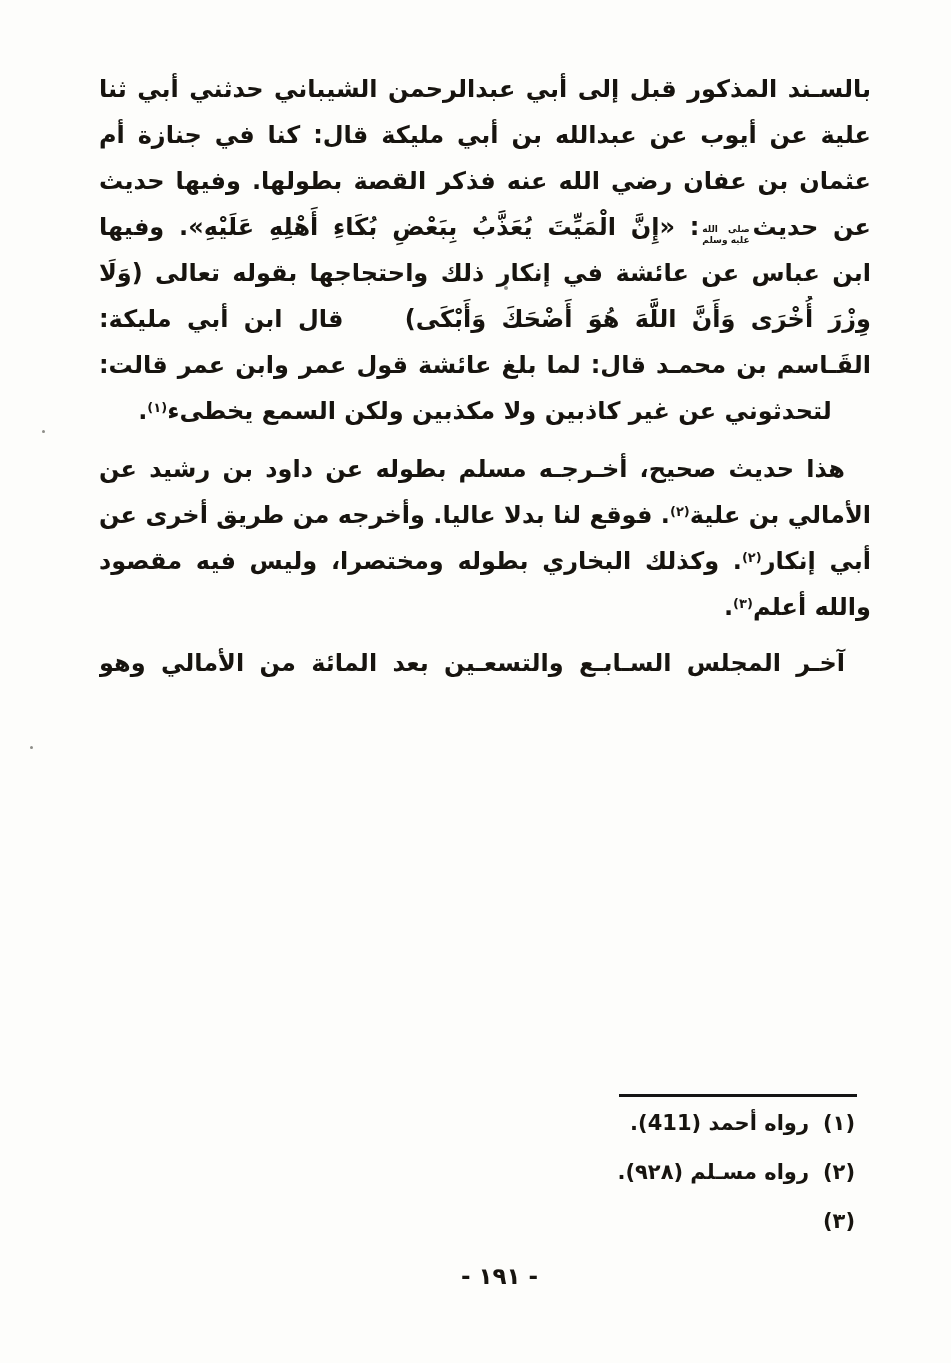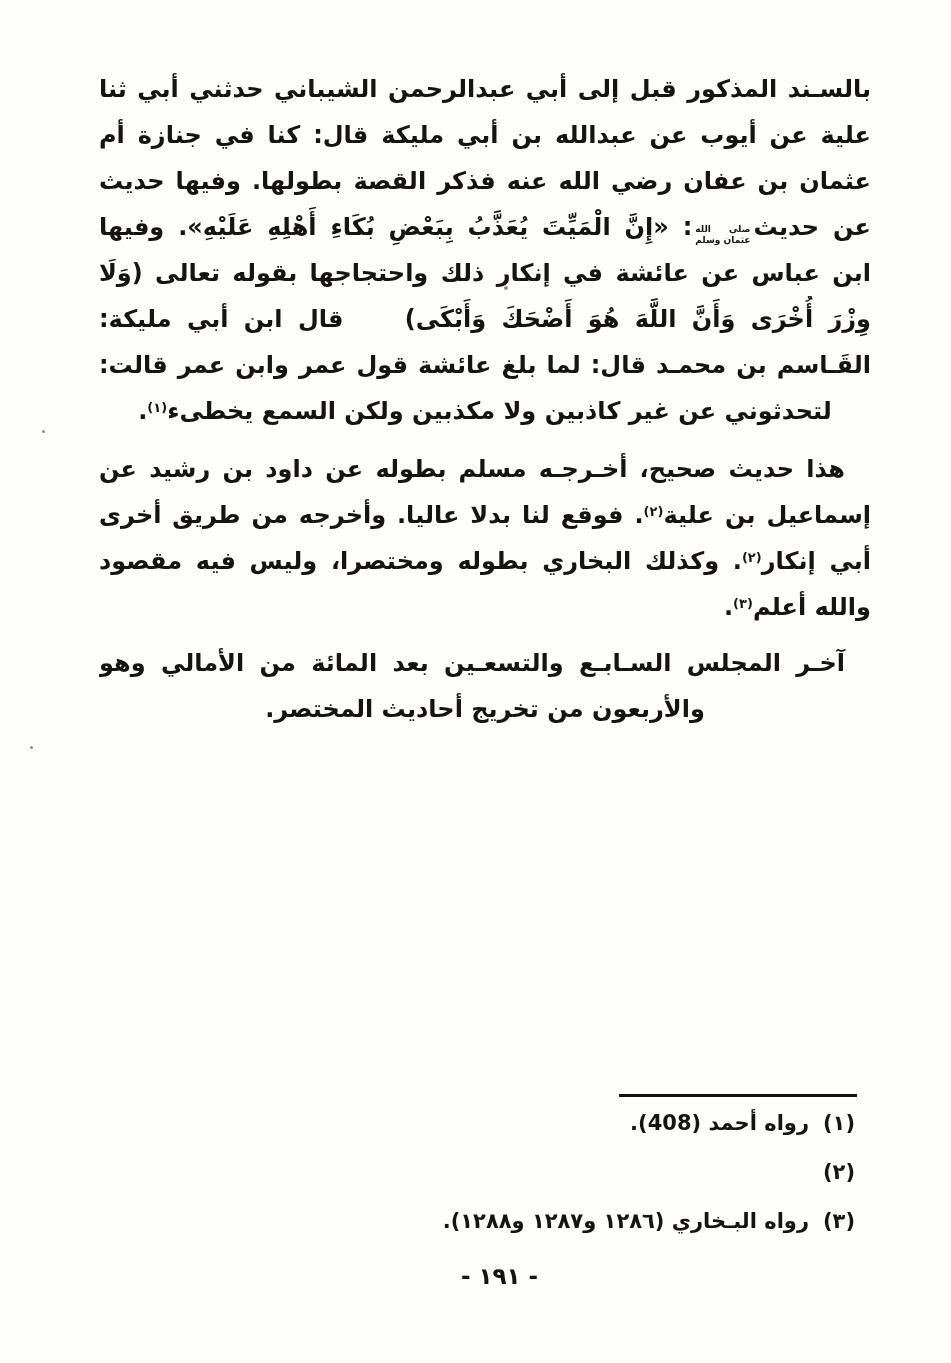--- a/index.html
+++ b/index.html
@@ -59,63 +59,62 @@
 
 <div class="page">
 
   <div class="body-text">
 
     <div class="para para1">
       <div class="line just">بالسـند المذكور قبل إلى أبي عبدالرحمن الشيباني حدثني أبي ثنا إسماعيل بن</div>
       <div class="line just">علية عن أيوب عن عبدالله بن أبي مليكة قال: كنا في جنازة أم أبان بنت</div>
       <div class="line just">عثمان بن عفان رضي الله عنه فذكر القصة بطولها. وفيها حديث ابن عمر</div>
       <div class="line just">
-        <span>عن حديث</span><span class="seal"><span>صلى الله</span><span>عثمان وسلم</span></span><span>: «إِنَّ الْمَيِّتَ يُعَذَّبُ بِبَعْضِ بُكَاءِ أَهْلِهِ عَلَيْهِ». وفيها حديث</span>
+        <span>عن حديث</span><span class="seal"><span>صلى الله</span><span>عليه وسلم</span></span><span>: «إِنَّ الْمَيِّتَ يُعَذَّبُ بِبَعْضِ بُكَاءِ أَهْلِهِ عَلَيْهِ». وفيها حديث</span>
       </div>
       <div class="line just">ابن عباس عن عائشة في إنكار ذلك واحتجاجها بقوله تعالى (وَلَا تَزِرُ وَازِرَةٌ</div>
       <div class="line just">وِزْرَ أُخْرَى وَأَنَّ اللَّهَ هُوَ أَضْحَكَ وَأَبْكَى)&nbsp;&nbsp;&nbsp; قال ابن أبي مليكة: فَحدثني</div>
       <div class="line just">القَـاسم بن محمـد قال: لما بلغ عائشة قول عمر وابن عمر قالت: إنكم</div>
       <div class="line center">
         <span>لتحدثوني عن غير كاذبين ولا مكذبين ولكن السمع يخطىء</span><sup class="fn-ref">(١)</sup><span>.</span>
       </div>
     </div>
 
     <div class="para para2">
       <div class="line just indent">هذا حديث صحيح، أخـرجـه مسلم بطوله عن داود بن رشيد عن</div>
       <div class="line just">
-        <span>إسماعيل بن علية</span><sup class="fn-ref">(٢)</sup><span>. فوقع لنا بدلا عاليا. وأخرجه من طريق أخرى عن ابن</span>
+        <span>الأمالي بن علية</span><sup class="fn-ref">(٢)</sup><span>. فوقع لنا بدلا عاليا. وأخرجه من طريق أخرى عن ابن</span>
       </div>
       <div class="line just">
         <span>أبي إنكار</span><sup class="fn-ref">(٢)</sup><span>. وكذلك البخاري بطوله ومختصرا، وليس فيه مقصود الترجمة</span>
       </div>
       <div class="line end">
         <span>والله أعلم</span><sup class="fn-ref">(٣)</sup><span>.</span>
       </div>
     </div>
 
     <div class="para para3">
       <div class="line just indent">آخـر المجلس السـابـع والتسعـين بعد المائة من الأمالي وهو السابع</div>
-      <div class="line center">والأربعون من تخريج أحاديث المختصر.</div>
     </div>
 
   </div>
 
   <div class="fn-sep"></div>
 
   <div class="footnotes">
     <div class="fn-row">
       <span class="fn-marker">(١)</span>
-      <span class="fn-text">رواه أحمد (408).</span>
+      <span class="fn-text">رواه أحمد (411).</span>
     </div>
     <div class="fn-row">
       <span class="fn-marker">(٢)</span>
+      <span class="fn-text">رواه مسـلم (٩٢٨).</span>
     </div>
     <div class="fn-row">
       <span class="fn-marker">(٣)</span>
-      <span class="fn-text">رواه البـخاري (١٢٨٦ و١٢٨٧ و١٢٨٨).</span>
     </div>
   </div>
 
   <div class="page-num">- ١٩١ -</div>
 
   <div class="speck speck1"></div>
   <div class="speck speck2"></div>
   <div class="speck speck3"></div>
 
 </div>

